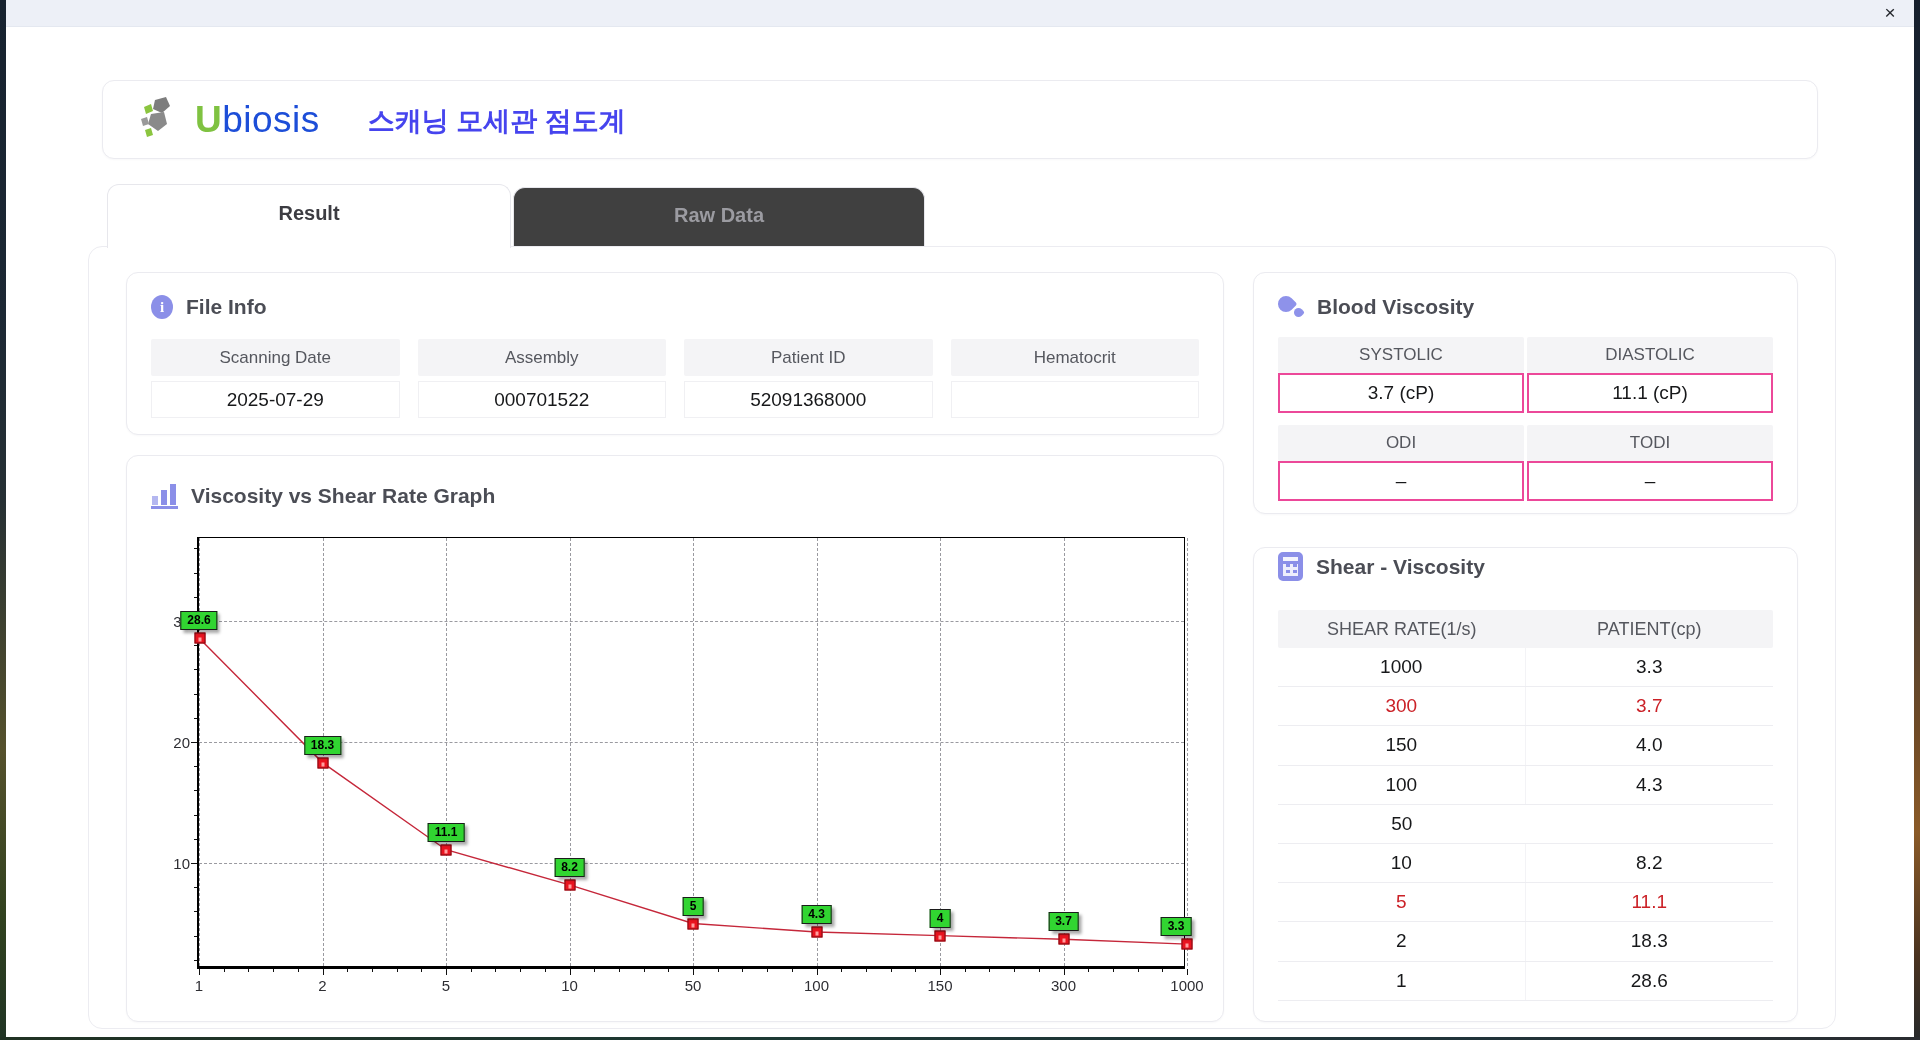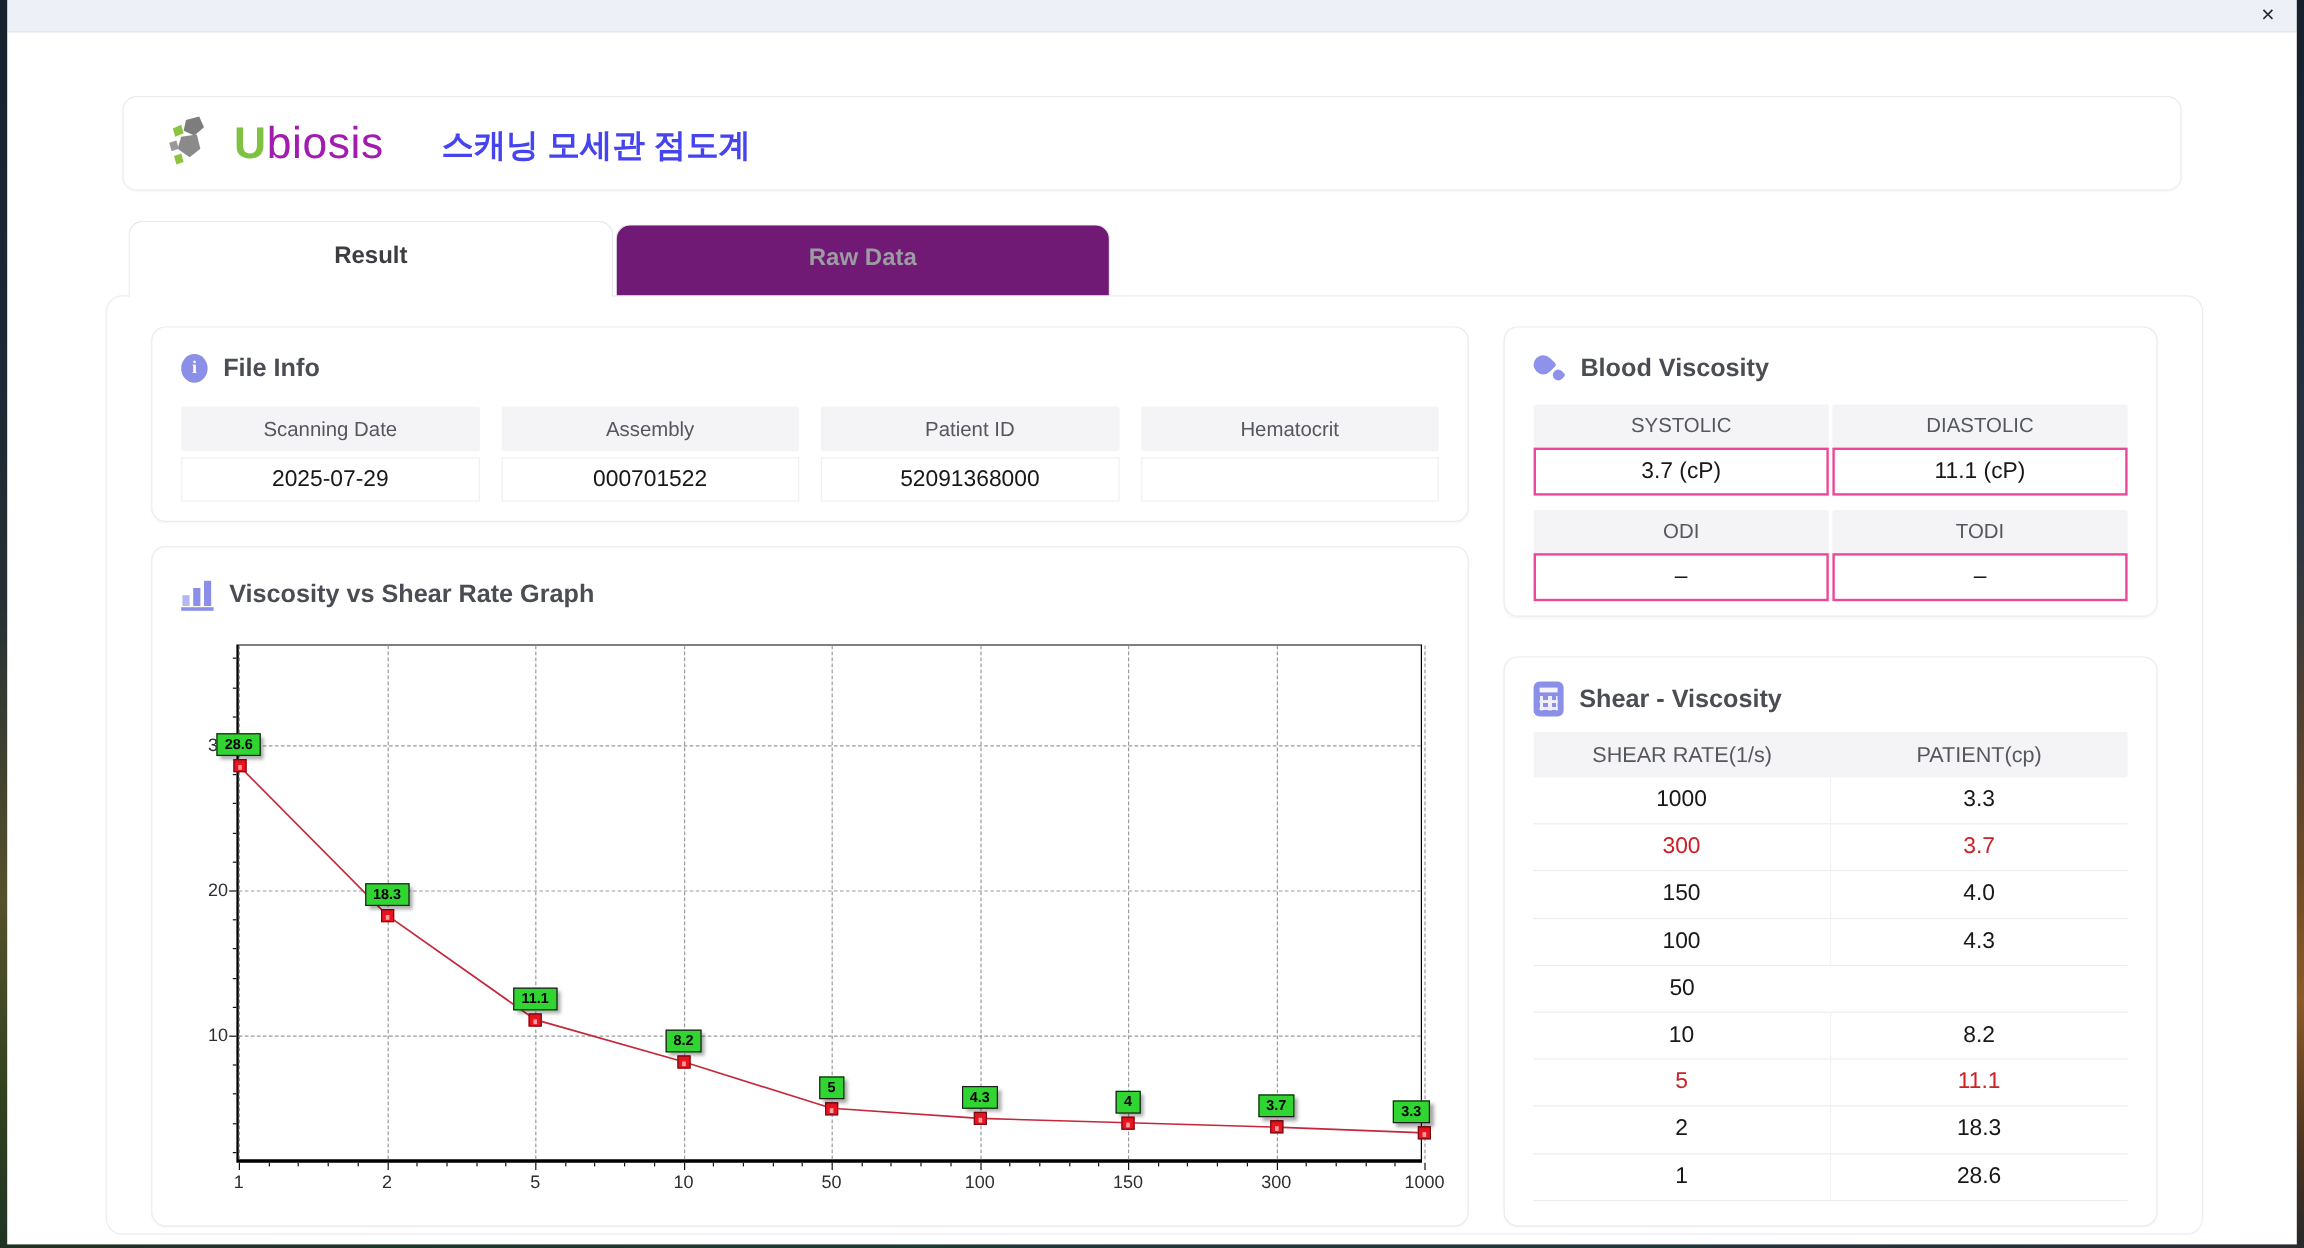--- a/index.html
+++ b/index.html
@@ -39,31 +39,31 @@
     box-shadow: 0 1px 2px rgba(25,25,60,0.03);
     z-index: 4;
   }
   .card-title { position: absolute; display: flex; align-items: center; gap: 13px;
     font-weight: bold; font-size: 21px; color: #4b4d55; }
   
   .header-card { left: 102px; top: 80px; width: 1716px; height: 79px; z-index: 3; }
   .header-inner { display: flex; align-items: center; height: 100%; padding-left: 30px; }
   .logo-text { font-size: 37px; font-weight: 600; letter-spacing: 0.5px; margin-left: 6px; }
   .logo-u { color: #7fc241; }
-  .logo-rest { color: #a21caf; font-weight: 500; }
+  .logo-rest { color: #1d4ed8; font-weight: 500; }
   .app-title { margin-left: 48px; font-size: 27px; font-weight: bold; color: #4644ee; padding-top: 3px; }
   
   .tab {
     position: absolute; text-align: center; font-size: 20px; font-weight: bold;
     border: 1px solid #e7e7ec; border-bottom: none; border-radius: 12px 12px 0 0;
     cursor: pointer;
   }
   .tab-active { left: 107px; top: 184px; width: 404px; height: 64px; background: #fff;
     color: #3c3c42; line-height: 56px; z-index: 5; }
-  .tab-inactive { left: 513px; top: 187px; width: 412px; height: 61px; background: #701a75;
+  .tab-inactive { left: 513px; top: 187px; width: 412px; height: 61px; background: #404040;
     color: #9b9ba1; line-height: 54px; z-index: 2; }
   
   .content-panel { position: absolute; left: 88px; top: 246px; width: 1748px; height: 783px;
     background: #fff; border: 1px solid #ececf1; border-radius: 14px; z-index: 3; }
   
   .icon-info { width: 22px; height: 24px; border-radius: 50%; background: #8b8fe8;
     color: #fff; font-weight: bold; font-size: 15px; font-family: "Liberation Serif", serif;
     display: flex; align-items: center; justify-content: center; }
   .icon-drops { position: relative; width: 26px; height: 28px; }
   .drop { position: absolute; background: #8e92ea; border-radius: 50% 2px 50% 50%; transform: rotate(45deg); }
@@ -310,21 +310,21 @@
       <div class="marker" style="left: 741px; top: 397.634px;"></div>
       <div class="ptlabel" style="left: 741px; top: 389.634px;">4</div>
       <div class="marker" style="left: 864.5px; top: 401.264px;"></div>
       <div class="ptlabel" style="left: 864.5px; top: 393.264px;">3.7</div>
       <div class="marker" style="left: 988px; top: 406.104px;"></div>
       <div class="ptlabel" style="left: 977px; top: 398.104px;">3.3</div>
     </div>
 </div>
 
 <div class="card shear-card">
-  <div class="card-title" style="left:24px; top:20px;justify-content:center;">
+  <div class="card-title" style="left:24px; top:4px;justify-content:center;">
     <span class="icon-calc"></span>
     <span>Shear - Viscosity</span>
   </div>
   <div class="shear-table">
     <div class="shear-head">
       <div>SHEAR RATE(1/s)</div>
       <div>PATIENT(cp)</div>
     </div>
     <div id="shear-body">
         <div class="shear-row">

